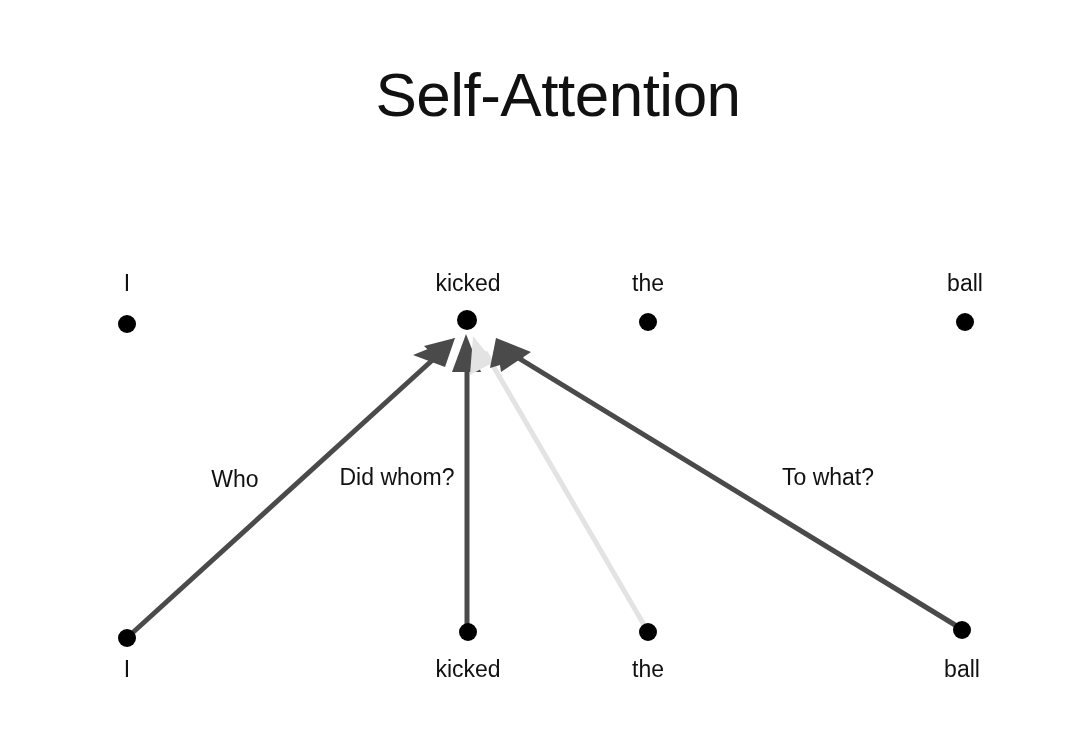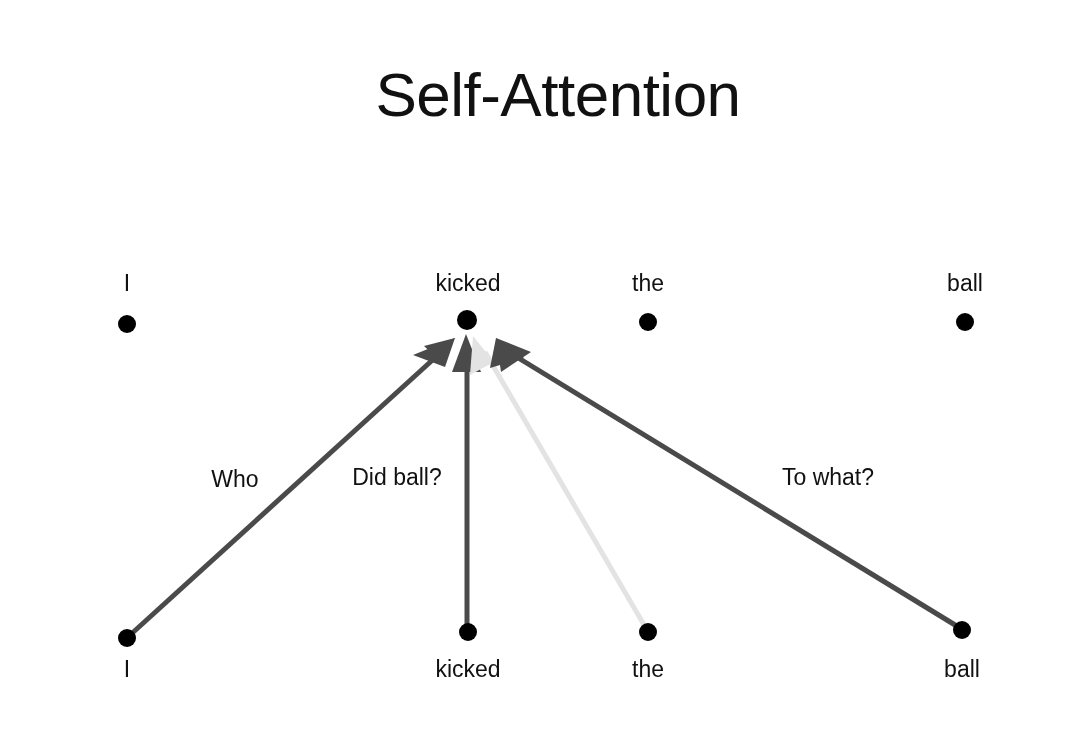--- a/index.html
+++ b/index.html
@@ -108,16 +108,16 @@
   <div class="node-label" style="left:468px; top:270px;">kicked</div>
   <div class="node-label" style="left:648px; top:270px;">the</div>
   <div class="node-label" style="left:965px; top:270px;">ball</div>
 
   <div class="node-label" style="left:127px; top:656px;">I</div>
   <div class="node-label" style="left:468px; top:656px;">kicked</div>
   <div class="node-label" style="left:648px; top:656px;">the</div>
   <div class="node-label" style="left:962px; top:656px;">ball</div>
 
   <div class="edge-label" style="left:235px; top:466px;">Who</div>
-  <div class="edge-label" style="left:397px; top:464px;">Did ball?</div>
+  <div class="edge-label" style="left:397px; top:464px;">Did whom?</div>
   <div class="edge-label" style="left:828px; top:464px;">To what?</div>
 
 </div>
 
 </body></html>

